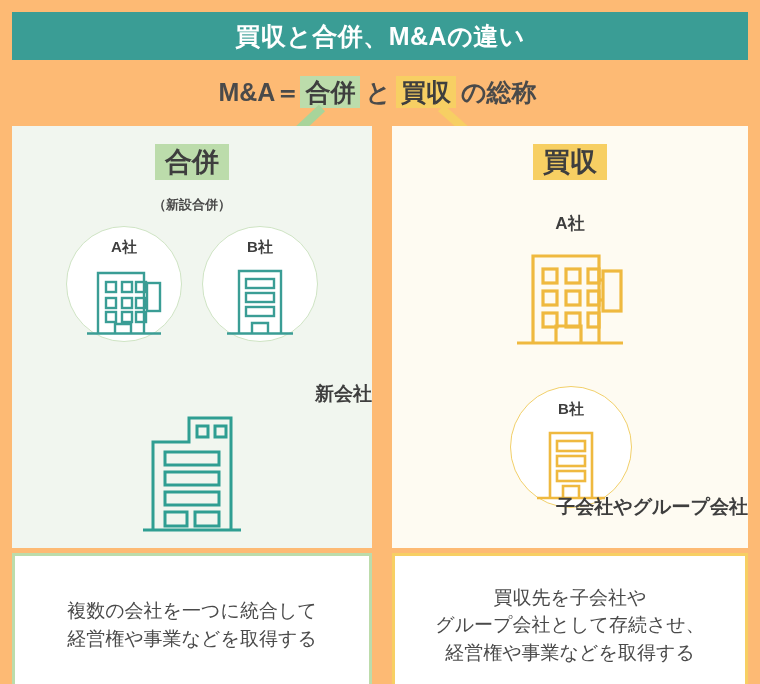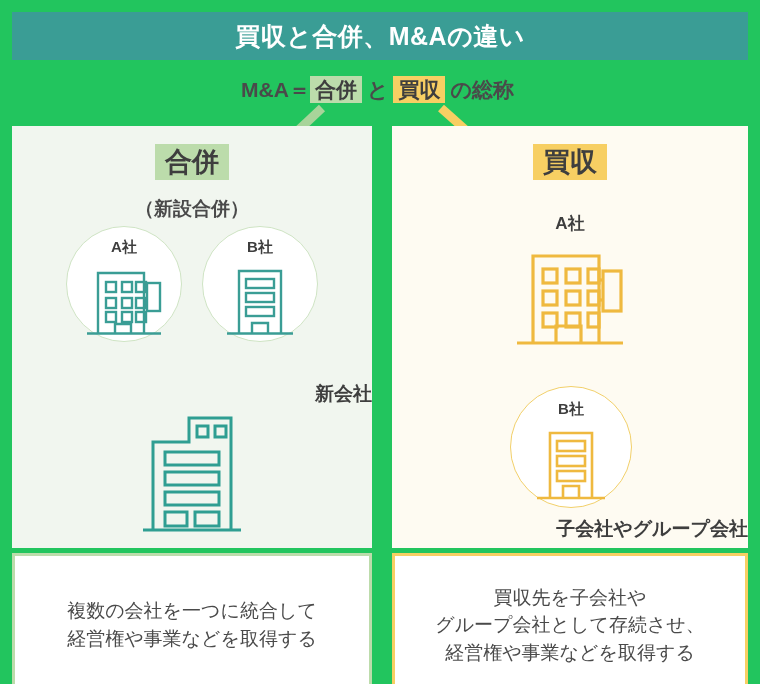--- a/index.html
+++ b/index.html
@@ -12,21 +12,21 @@
     height: 684px;
     font-family: "Liberation Sans", "DejaVu Sans", sans-serif;
     color: #4a4a4a;
     position: relative;
     overflow: hidden;
   }
   .page {
     position: relative;
     width: 760px;
     height: 684px;
-    background: #22c55e;
+    background: #fdba74;
   }
 
   
   .header-band {
     position: absolute;
     left: 12px;
     top: 12px;
     width: 736px;
     height: 48px;
     background: #3a9d95;
@@ -42,21 +42,21 @@
     white-space: nowrap;
   }
 
   
   .subtitle {
     position: absolute;
     left: 0;
     top: 76px;
     width: 760px;
     text-align: center;
-    font-size: 21px;
+    font-size: 25px;
     font-weight: bold;
     color: #4a4a4a;
     white-space: nowrap;
   }
   .subtitle .hl-green {
     background: #bcdcab;
     padding: 2px 5px;
     color: #3e3e3e;
   }
   .subtitle .hl-yellow {
@@ -108,21 +108,21 @@
     padding: 3px 10px;
   }
   .title-green { background: #bcdcab; }
   .title-yellow { background: #f7cf63; }
 
   .panel-subtitle {
     position: absolute;
     left: 0;
     width: 100%;
     text-align: center;
-    font-size: 19px;
+    font-size: 13px;
     font-weight: bold;
     color: #4a4a4a;
   }
 
   
   .circle {
     position: absolute;
     border-radius: 50%;
     background: #ffffff;
     box-sizing: border-box;
@@ -325,21 +325,21 @@
           <line x1="8" y1="77" x2="76" y2="77"></line>
           <polyline points="21,77 21,12 63,12 63,77"></polyline>
           <rect x="28" y="20" width="28" height="10"></rect>
           <rect x="28" y="35" width="28" height="10"></rect>
           <rect x="28" y="50" width="28" height="10"></rect>
           <polyline points="34,77 34,65 50,65 50,77"></polyline>
         </g>
       </svg>
     </div>
 
-    <div class="node-label node-label-lg" style="top:390px;">子会社やグループ会社</div>
+    <div class="node-label node-label-lg" style="top:368px;">子会社やグループ会社</div>
   </div>
 
   <div class="caption caption-left">
     <div class="caption-inner">
       <div>複数の会社を一つに統合して</div>
       <div>経営権や事業などを取得する</div>
     </div>
   </div>
 
   <div class="caption caption-right">

